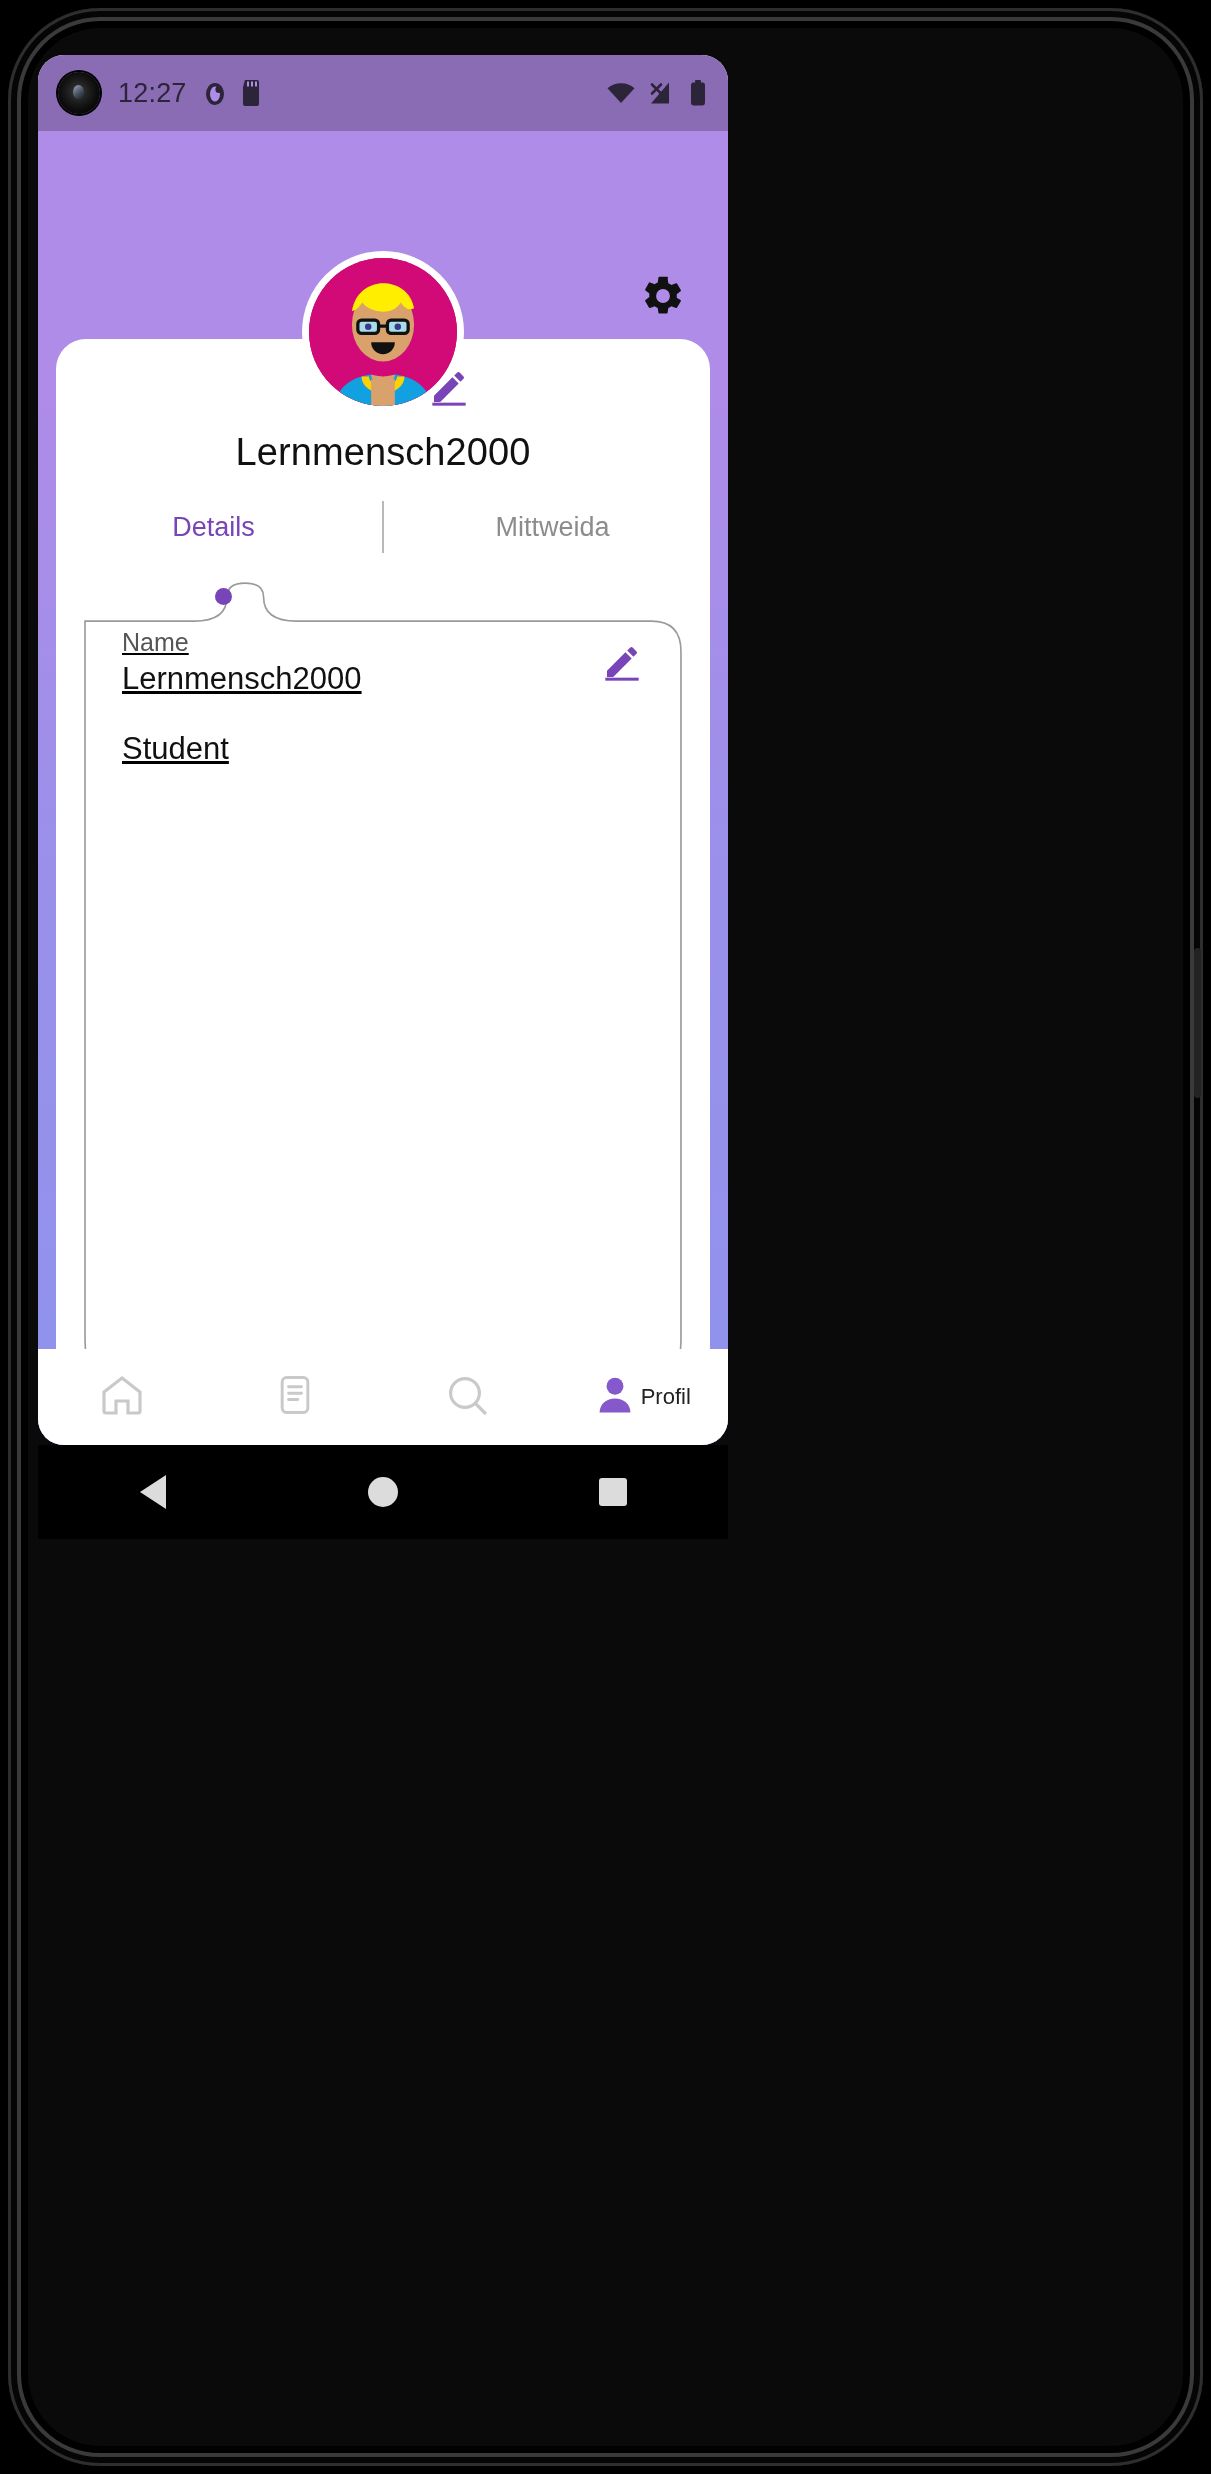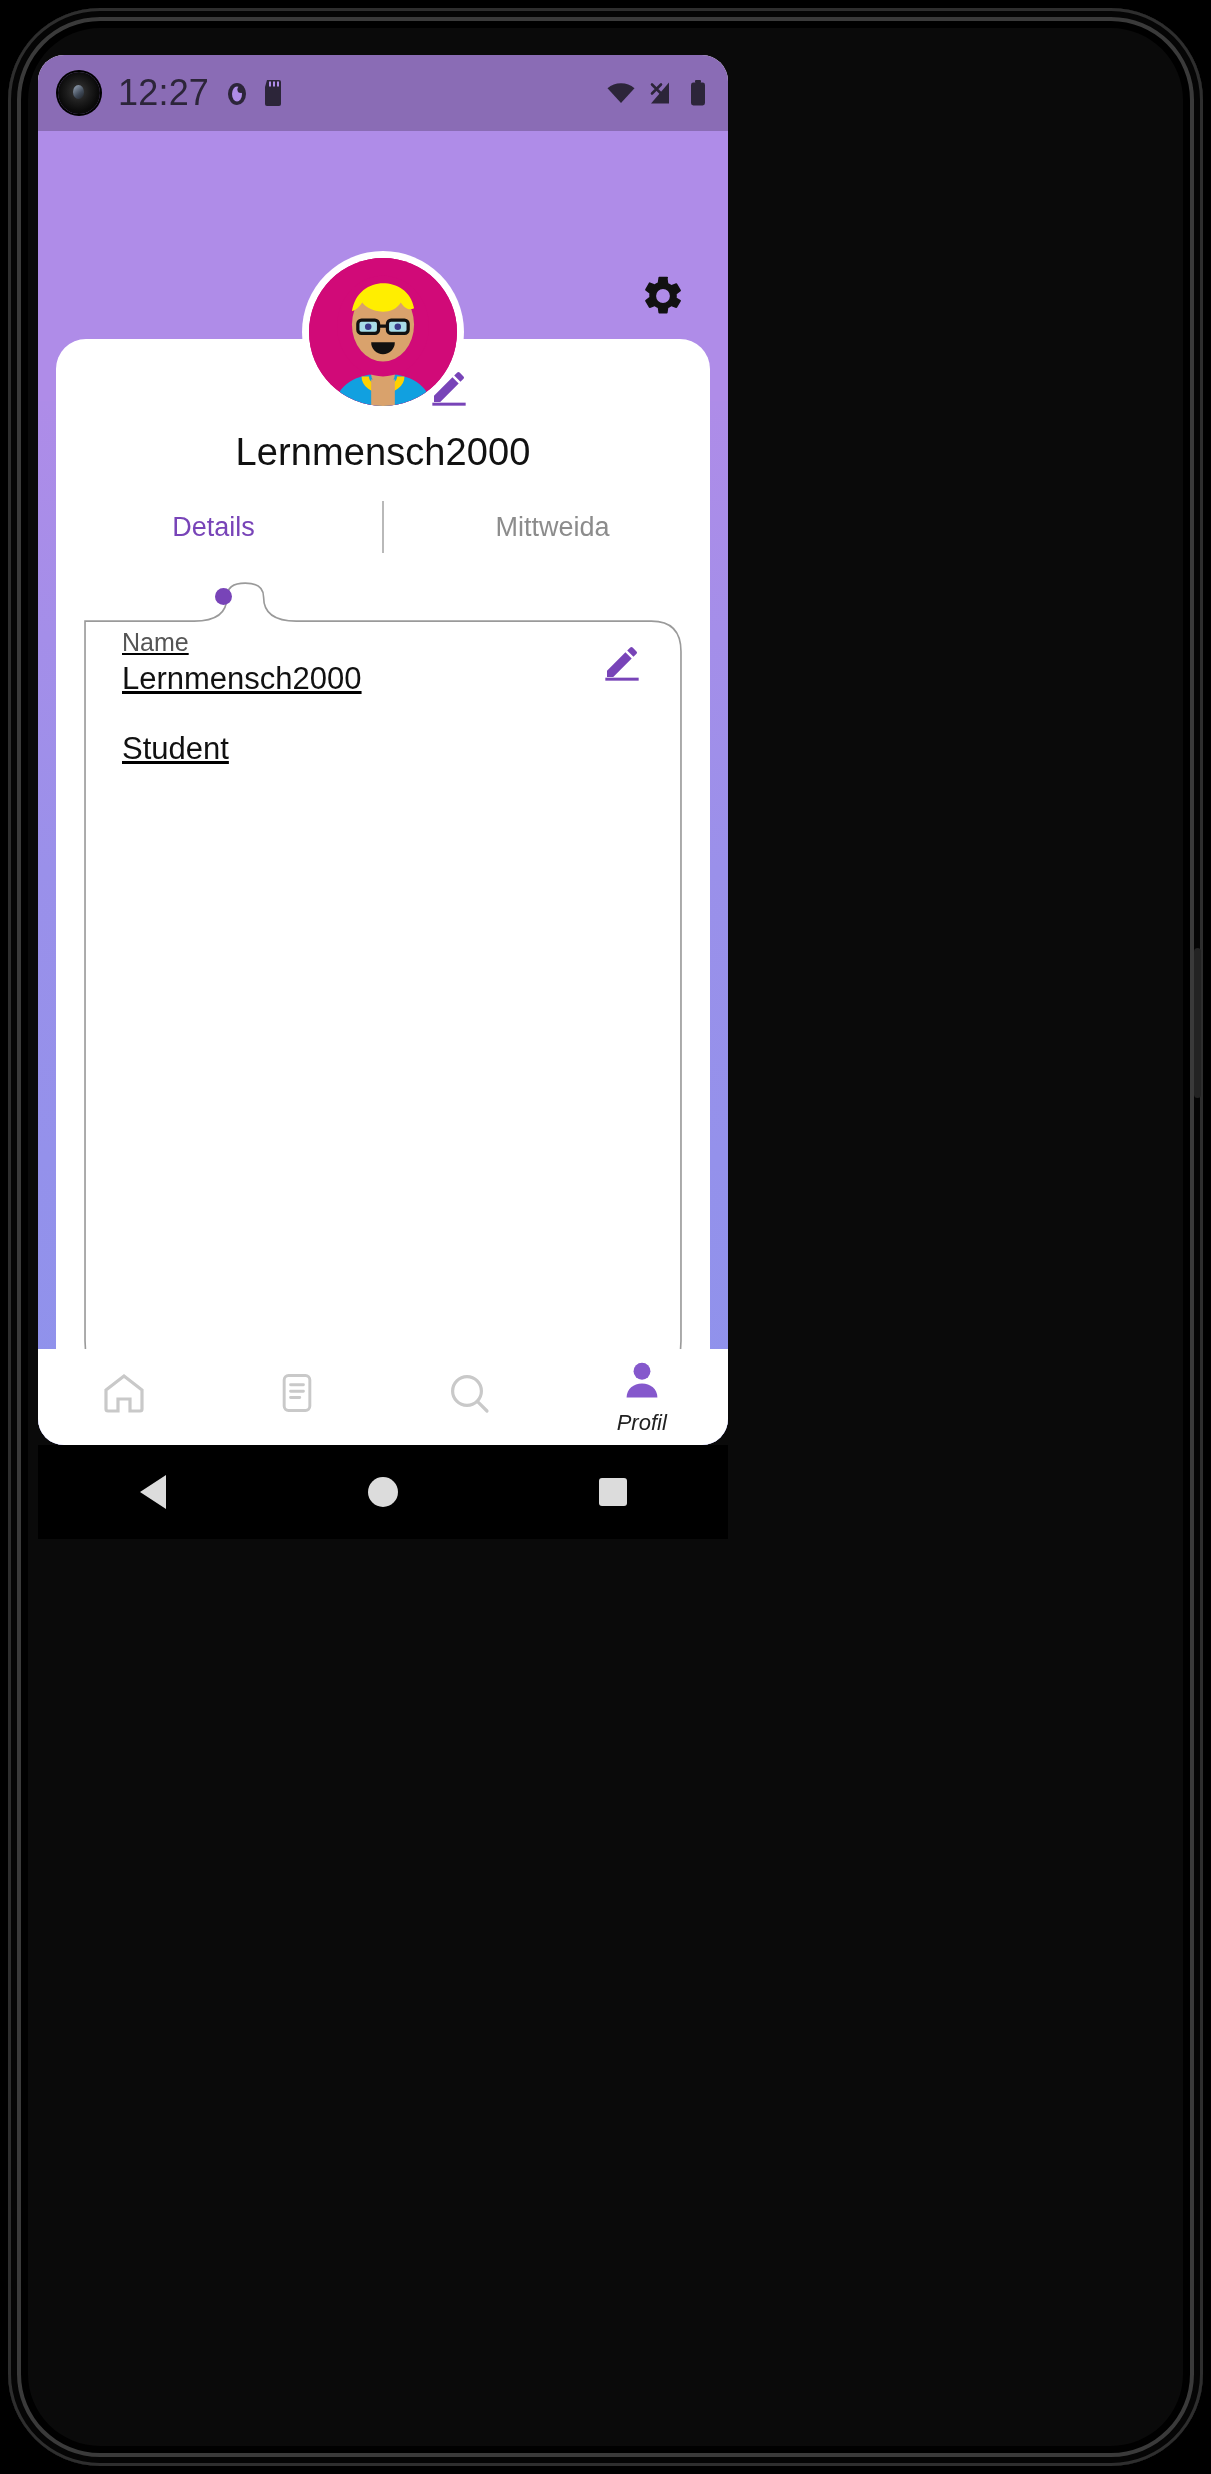--- a/index.html
+++ b/index.html
@@ -50,21 +50,21 @@
     box-shadow: 0 0 0 2px #000;
     flex: none; margin-right: 18px;
     position: relative;
   }
   #punch-hole::after {
     content: ""; position: absolute; left: 15px; top: 13px;
     width: 11px; height: 14px; border-radius: 50%;
     background: linear-gradient(140deg,#9ba9bb 0%, #404a58 60%, #1d2127 100%);
   }
   #status-time {
-    font-size: 36px; letter-spacing: .2px; font-weight: 400;
+    font-size: 27px; letter-spacing: .2px; font-weight: 400;
     color: #2c2539;
   }
   .status-left-icons { display: flex; align-items: center; gap: 14px; margin-left: 16px; }
   .status-right { margin-left: auto; display: flex; align-items: center; gap: 13px; }
   .sb-ico { display: block; }
 
   
   #header-area {
     position: relative;
     height: 270px;
@@ -162,23 +162,23 @@
     width: 40px; height: 40px; cursor: pointer;
   }
 
   
   #bottom-nav {
     position: absolute; left: 0; right: 0; bottom: 0;
     height: 96px; background: #fff;
     display: flex; align-items: center;
   }
   .nav-item {
-    flex: 1; display: flex; flex-direction: column;
+    flex: 1; display: flex; flex-direction: row;
     align-items: center; justify-content: center; gap: 4px;
-    cursor: pointer; height: 100%; font-style: italic;
+    cursor: pointer; height: 100%;
   }
   .nav-label { font-size: 22px; color: #222; }
 
   
   #android-nav {
     position: absolute;
     left: 38px; top: 1445px; width: 690px; height: 94px;
     background: #000;
     display: flex; align-items: center; justify-content: space-around;
   }

